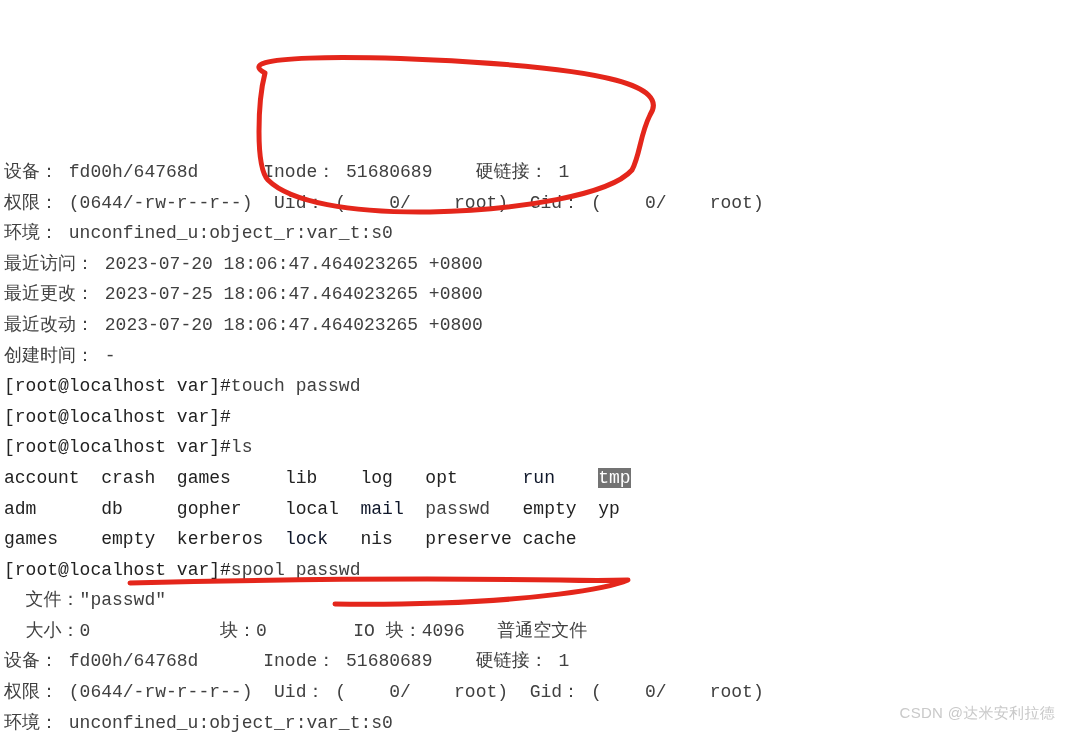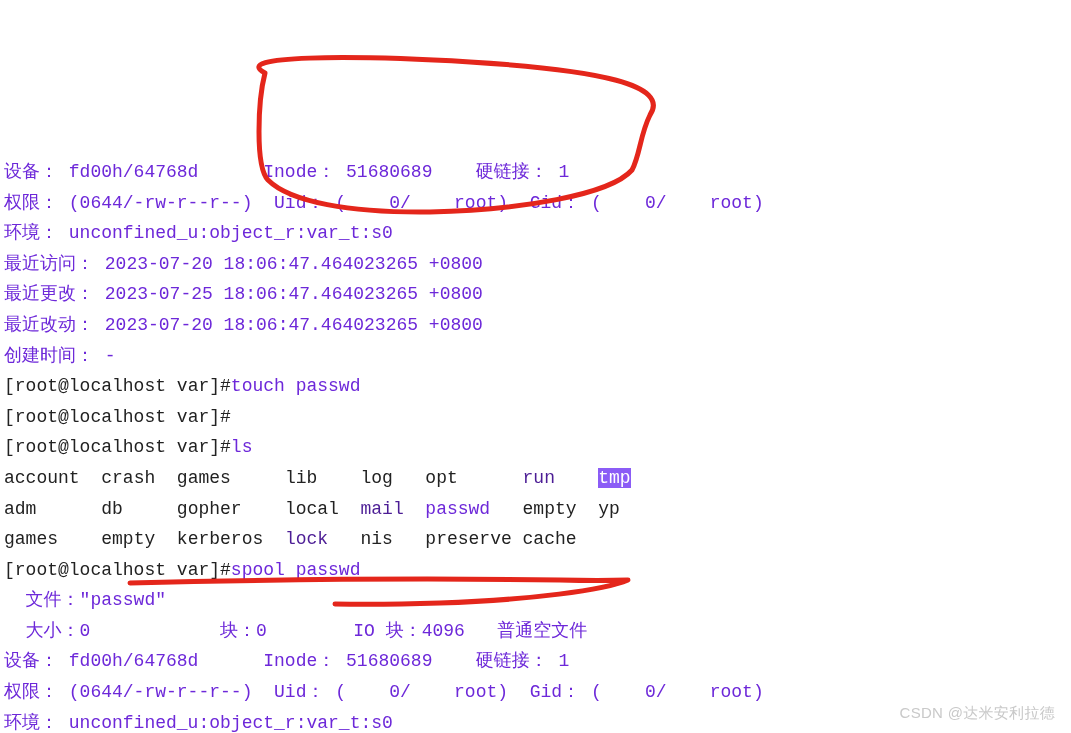--- a/index.html
+++ b/index.html
@@ -9,25 +9,25 @@
     font-size:18px;
     line-height:1.7;
     color:#333;
     width:1071px;
     height:733px;
     overflow:hidden;
     position:relative;
     white-space:pre;
   }
   .term{padding:4px 4px 0 4px;position:relative}
-  .red{color:#6d28d9}
+  .red{color:#404040}
   .blk{color:#222}
   .bold{font-weight:400}
-  .gray{color:#4c1d95}
-  .hl{background:#8b5cf6;color:#fff}
+  .gray{color:#0f172a}
+  .hl{background:#737373;color:#fff}
   .wm{
     position:absolute;right:16px;bottom:8px;
     color:#c9c9c9;font-family:Arial,Helvetica,sans-serif;
     font-size:15px;letter-spacing:.3px;white-space:nowrap;
   }
   svg.anno{position:absolute;left:0;top:0;pointer-events:none}
 </style>
 </head>
 <body>
 

